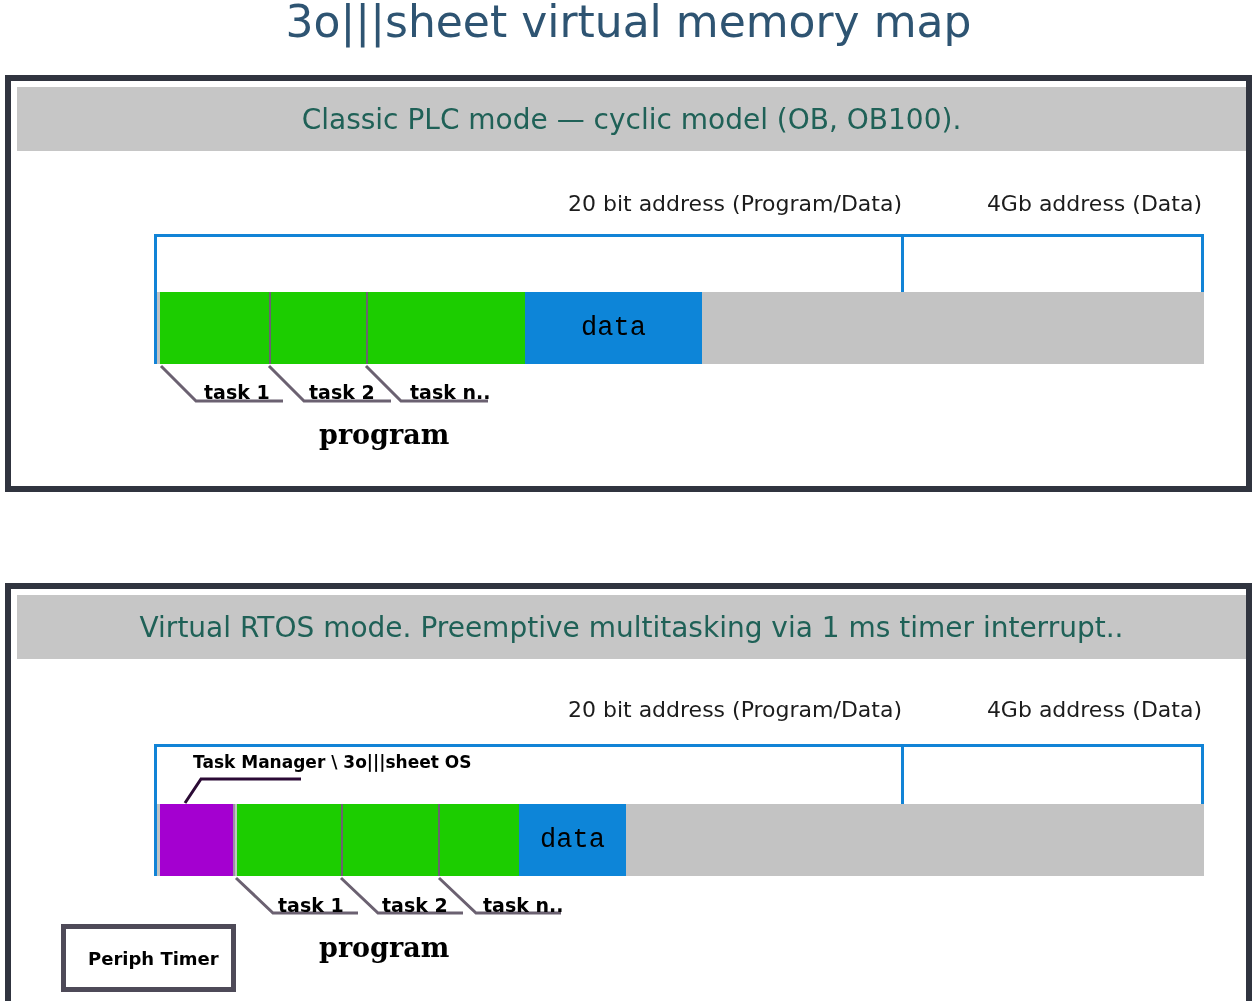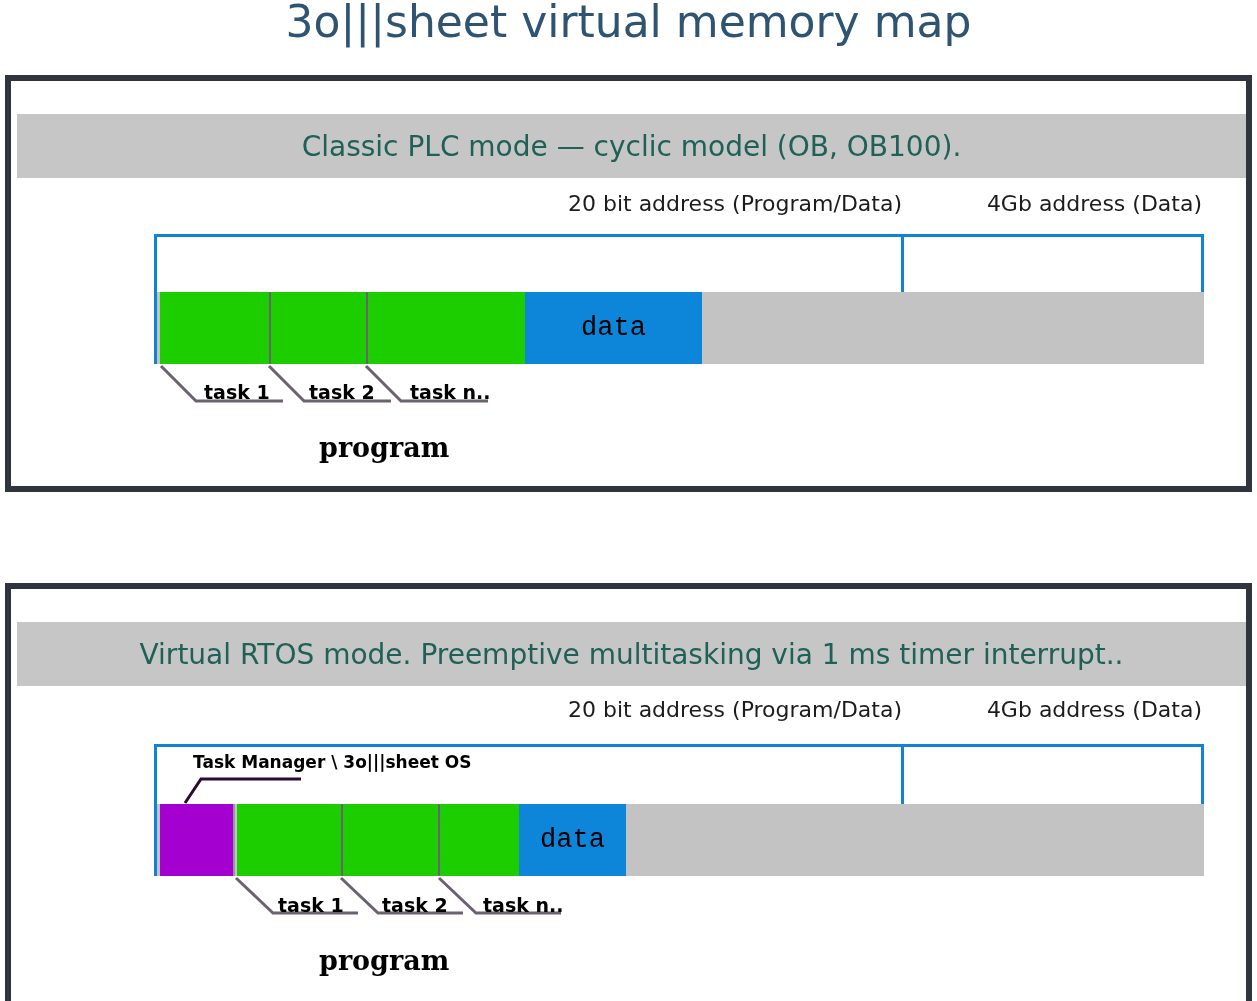--- a/index.html
+++ b/index.html
@@ -46,21 +46,20 @@
     position: absolute;
     left: 6px;
     top: 6px;
     width: 1229px;
     height: 64px;
     background: #c6c6c6;
     display: flex;
     align-items: center;
     justify-content: center;
     box-sizing: border-box;
-    margin-top: 27px;
   }
   .panel-header-text {
     font-family: "DejaVu Sans", sans-serif;
     font-size: 28px;
     color: #1f6157;
     white-space: nowrap;
   }
 
   
   .addr-label {
@@ -123,21 +122,20 @@
     color: #000000;
     white-space: nowrap;
   }
   .program-label {
     position: absolute;
     font-family: "DejaVu Serif", serif;
     font-size: 27px;
     font-weight: bold;
     color: #000000;
     white-space: nowrap;
-    margin-top: 13px;
   }
 
   
   .tm-label {
     position: absolute;
     font-family: "DejaVu Sans", sans-serif;
     font-size: 17px;
     font-weight: bold;
     color: #000000;
     white-space: nowrap;
@@ -236,13 +234,16 @@
     <path d="M 225 289 L 262 324 L 347 324" stroke="#6b6171" stroke-width="3" fill="none"></path>
     <path d="M 330 289 L 367 324 L 452 324" stroke="#6b6171" stroke-width="3" fill="none"></path>
     <path d="M 428 289 L 465 324 L 550 324" stroke="#6b6171" stroke-width="3" fill="none"></path>
   </svg>
   <div class="task-label" style="left:267px; top:305px;">task 1</div>
   <div class="task-label" style="left:371px; top:305px;">task 2</div>
   <div class="task-label" style="left:472px; top:305px;">task n..</div>
 
   <div class="program-label" style="left:308px; top:343px;">program</div>
 
+  <div class="periph-box" style="left:50px; top:335px; width:175px; height:68px;">
+    <span class="periph-text">Periph Timer</span>
+  </div>
 </div>
 
 </body></html>

